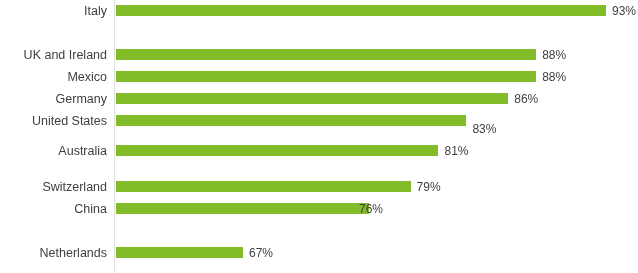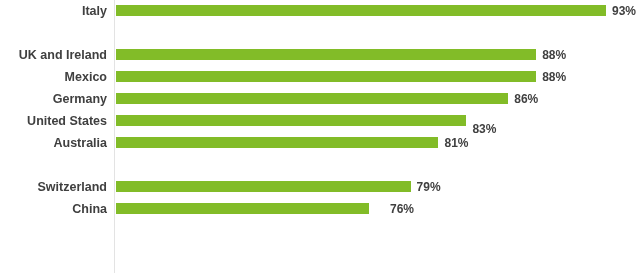--- a/index.html
+++ b/index.html
@@ -34,21 +34,20 @@
     height: 273px;
     background: #e3e3e3;
   }
 
   .rows {
     position: absolute;
     left: 0;
     top: 0;
     width: 638px;
     height: 273px;
-    font-weight: bold;
   }
 
   .bar-row {
     position: absolute;
     left: 0;
     width: 638px;
     height: 22px;
     display: block;
   }
 
@@ -126,36 +125,43 @@
             <div class="value-label" style="left: 398.269px;">86%</div>
           </div>
         </div>
         <div class="bar-row" style="top: 110px;">
           <div class="cat-label">United States</div>
           <div class="bar-track">
             <div class="bar" style="width: 350.385px; background: rgb(130, 188, 40);"></div>
             <div class="value-label" style="left: 356.385px; margin-top: 8px;">83%</div>
           </div>
         </div>
-        <div class="bar-row" style="top: 132px;">
+        <div class="bar-row" style="top: 140px;">
           <div class="cat-label">Australia</div>
           <div class="bar-track">
             <div class="bar" style="width: 322.462px; background: rgb(130, 188, 40);"></div>
             <div class="value-label" style="left: 328.462px;">81%</div>
           </div>
         </div>
         <div class="bar-row" style="top: 176px;">
           <div class="cat-label">Switzerland</div>
           <div class="bar-track">
             <div class="bar" style="width: 294.538px; background: rgb(130, 188, 40);"></div>
             <div class="value-label" style="left: 300.538px;">79%</div>
           </div>
         </div>
         <div class="bar-row" style="top: 198px;">
           <div class="cat-label">China</div>
           <div class="bar-track">
             <div class="bar" style="width: 252.654px; background: rgb(130, 188, 40);"></div>
-            <div class="value-label" style="left: 274px; text-align: center;">76%</div>
+            <div class="value-label" style="left: 243px; text-align: center;">76%</div>
+          </div>
+        </div>
+        <div class="bar-row" style="top: 242px;">
+          <div class="cat-label">Netherlands</div>
+          <div class="bar-track">
+            <div class="bar" style="width: 127px; background: rgb(130, 188, 40);"></div>
+            <div class="value-label" style="left: 133px;">67%</div>
           </div>
         </div>
       </div>
   </div>
 </div>
 
 </body></html>

